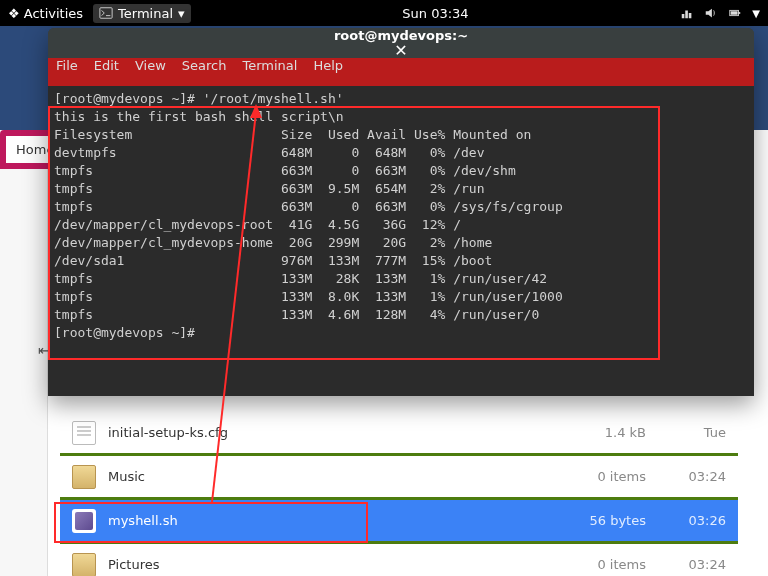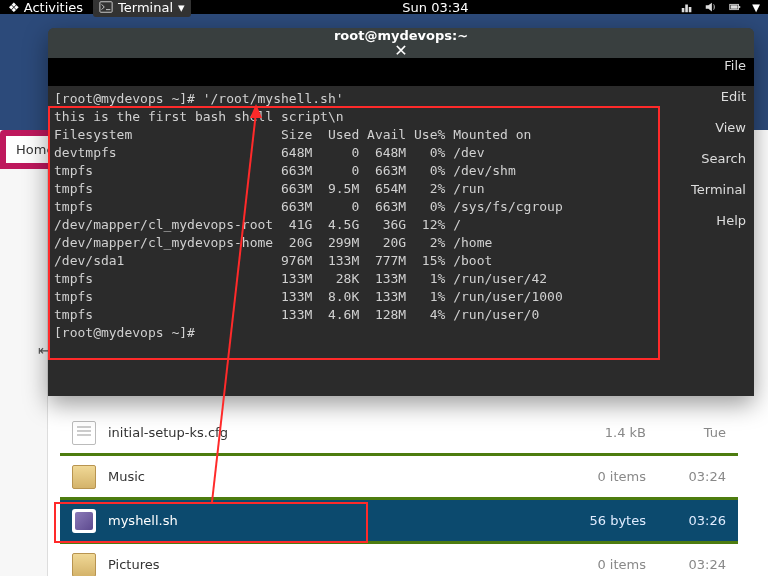--- a/index.html
+++ b/index.html
@@ -1,50 +1,50 @@
 <!DOCTYPE html>
 <html><head>
 <meta charset="utf-8">
 <style>
 * { margin: 0; padding: 0; box-sizing: border-box; font-family: "DejaVu Sans", sans-serif; }
 body { width: 768px; height: 576px; background: #2c4a7a; overflow: hidden; position: relative; }
 
 
-.top-panel { height: 14px; background: #000; color: #fff; display: flex; align-items: center; padding: 0 8px; font-size: 13px; }
+.top-panel { height: 26px; background: #000; color: #fff; display: flex; align-items: center; padding: 0 8px; font-size: 13px; }
 .top-panel .left { display: flex; align-items: center; gap: 10px; }
 .top-panel .center { flex: 1; text-align: center; }
 .top-panel .right { display: flex; align-items: center; gap: 10px; }
 .top-panel .app-btn { display: flex; align-items: center; gap: 5px; background: #333; padding: 2px 6px; border-radius: 3px; }
 .top-panel .tray-icon { width: 14px; height: 14px; fill: #ddd; }
 
 
 .filewin { position: absolute; top: 130px; left: 0; width: 768px; height: 446px; background: #fff; }
 .filewin .sidebar { position: absolute; top: 0; left: 0; width: 48px; height: 100%; background: #f7f7f7; border-right: 1px solid #ddd; }
 .filewin .home-btn { position: absolute; top: 0; left: 0; padding: 6px 10px; font-size: 13px; color: #333; background: #fff; border: 6px solid #be185d; border-radius: 4px 4px 0 0; }
 .filewin .jump-icon { position: absolute; top: 212px; left: 38px; font-size: 14px; color: #555; }
 .filewin .list { position: absolute; top: 282px; left: 60px; right: 30px; }
 .file-row { display: flex; align-items: center; height: 44px; border-bottom: 3px solid #4d7c0f; padding: 0 12px; font-size: 13px; color: #333; }
-.file-row.selected { background: #0c4a6e; color: #fff; }
+.file-row.selected { background: #3b82f6; color: #fff; }
 .file-row .icon { width: 24px; height: 24px; margin-right: 12px; flex-shrink: 0; }
 .file-row .name { flex: 1; }
 .file-row .size { width: 90px; text-align: right; color: #888; }
 .file-row .date { width: 60px; text-align: right; margin-left: 20px; color: #888; }
 .file-row.selected .size, .file-row.selected .date { color: #e0ecff; }
 .folder-icon { background: linear-gradient(#f0d896, #d4b36a); border-radius: 2px; border: 1px solid #b89450; }
 .doc-icon { background: #fff; border: 1px solid #bbb; border-radius: 2px; position: relative; }
 .doc-icon::after { content:""; position:absolute; top:4px; left:4px; right:4px; height:2px; background:#ccc; box-shadow: 0 4px 0 #ccc, 0 8px 0 #ccc; }
 .script-icon { background: #fff; border-radius: 3px; position: relative; }
 .script-icon::after { content:""; position:absolute; inset:3px; background: linear-gradient(135deg,#8b7ab8,#5d4a8f); border-radius:2px; }
 
 
 .termwin { position: absolute; top: 28px; left: 48px; width: 706px; background: #393f3f; border-radius: 6px 6px 0 0; box-shadow: 0 8px 24px rgba(0,0,0,0.4); }
 .termwin .titlebar { height: 30px; background: #393f3f; border-radius: 6px 6px 0 0; display: flex; align-items: center; color: #fff; font-size: 13px; font-weight: bold; padding: 0 10px; flex-direction: column; }
 .termwin .titlebar .title { flex:1; text-align:center; }
 .termwin .titlebar .close { cursor: pointer; font-size: 16px; line-height: 1; }
-.termwin .menubar { height: 28px; background: #000000; display: flex; align-items: flex-end; padding: 0 8px; gap: 16px; font-size: 13px; color: #ddd; flex-direction: column; }
+.termwin .menubar { height: 28px; background: #b91c1c; display: flex; align-items: flex-start; padding: 0 8px; gap: 16px; font-size: 13px; color: #ddd; }
 .termwin .menubar span { cursor: pointer; }
 .termwin .term-body { background: #2b2b2b; padding: 4px 6px 14px 6px; font-family: "DejaVu Sans Mono", monospace; font-size: 13px; line-height: 18px; color: #d0d0d0; white-space: pre; overflow: hidden; min-height: 310px; }
 
 
 .red-box1 { position: absolute; top: 106px; left: 48px; width: 612px; height: 254px; border: 2px solid #ff2a2a; pointer-events: none; }
 .red-box2 { position: absolute; top: 502px; left: 54px; width: 314px; height: 41px; border: 2px solid #ff2a2a; pointer-events: none; }
 .arrow { position: absolute; pointer-events: none; }
 .arrow line { stroke: #ff2a2a; stroke-width: 2; }
 .arrow polygon { fill: #ff2a2a; }
 </style>

